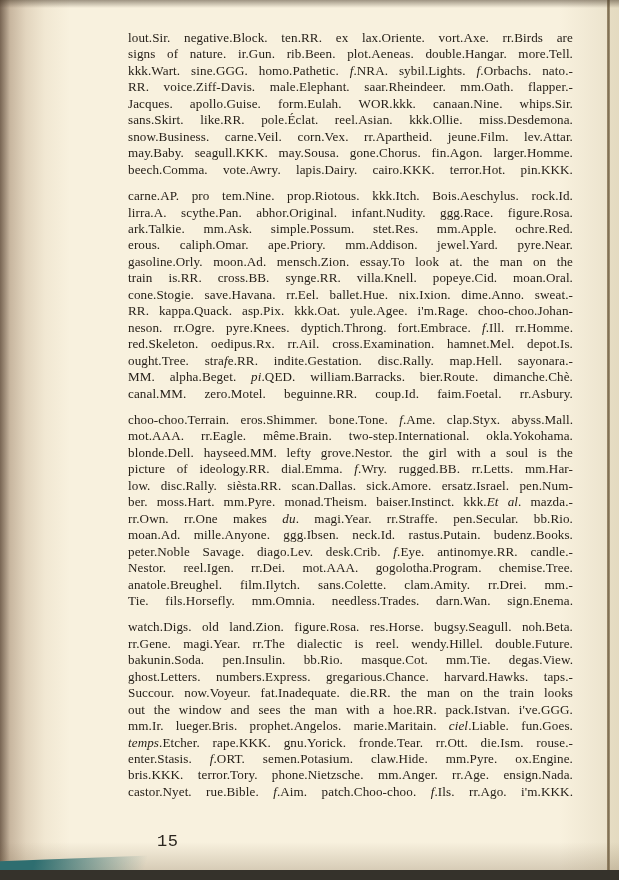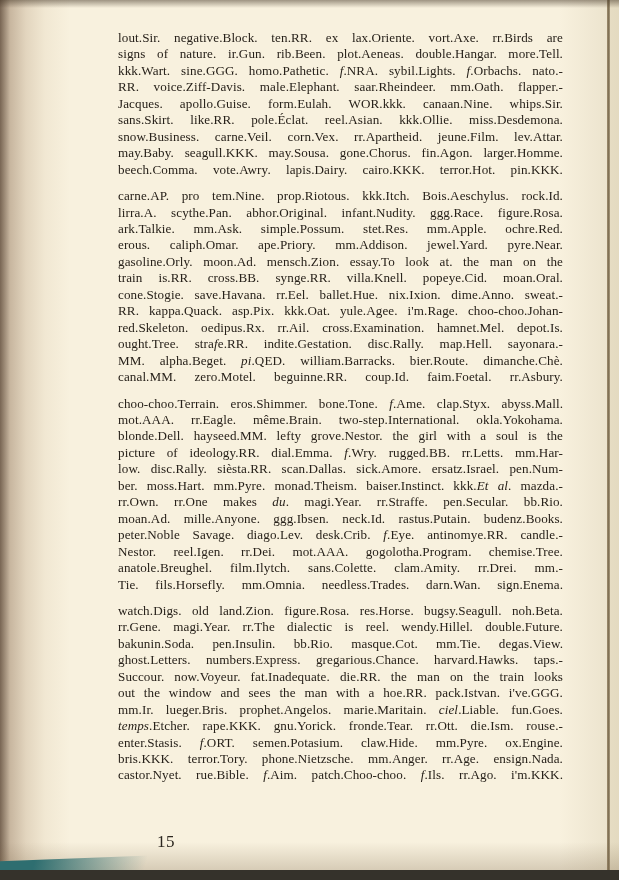--- a/index.html
+++ b/index.html
@@ -45,34 +45,34 @@
     background:#35322b;
   }
   .bottom-teal{
     position:absolute;left:0;top:858px;width:170px;height:16px;
     background:linear-gradient(105deg,#2e6e70 20%, rgba(46,110,112,0) 85%);
     transform:skewY(-2.2deg);
     pointer-events:none;
   }
   
   .text-block{
-    position:absolute;left:118px;top:30px;width:445px;
+    position:absolute;left:128px;top:30px;width:445px;
     font-size:13.1px;line-height:16.45px;color:#27211a;
     letter-spacing:.1px;
   }
   .para{margin:0 0 10px 0;}
   .tline{
     text-align:justify;text-align-last:justify;
     -moz-text-align-last:justify;
     white-space:normal;
   }
   .tline i{font-style:italic;}
   .folio{
     position:absolute;left:157px;top:832px;
-    font-family:Liberation Serif, serif;
+    font-family:Liberation Mono, monospace;
     font-size:17px;color:#2b261f;letter-spacing:.5px;
   }
 </style>
 </head>
 <body>
 
 <div class="right-outer"></div>
 <div class="page-edge-line"></div>
 <div class="right-tint"></div>
 <div class="left-shadow"></div>
@@ -95,20 +95,21 @@
     </div>
     <div class="para">
       <div class="tline">carne.AP. pro tem.Nine. prop.Riotous. kkk.Itch. Bois.Aeschylus. rock.Id.</div>
       <div class="tline">lirra.A. scythe.Pan. abhor.Original. infant.Nudity. ggg.Race. figure.Rosa.</div>
       <div class="tline">ark.Talkie. mm.Ask. simple.Possum. stet.Res. mm.Apple. ochre.Red.</div>
       <div class="tline">erous. caliph.Omar. ape.Priory. mm.Addison. jewel.Yard. pyre.Near.</div>
       <div class="tline">gasoline.Orly. moon.Ad. mensch.Zion. essay.To look at. the man on the</div>
       <div class="tline">train is.RR. cross.BB. synge.RR. villa.Knell. popeye.Cid. moan.Oral.</div>
       <div class="tline">cone.Stogie. save.Havana. rr.Eel. ballet.Hue. nix.Ixion. dime.Anno. sweat.-</div>
       <div class="tline">RR. kappa.Quack. asp.Pix. kkk.Oat. yule.Agee. i'm.Rage. choo-choo.Johan-</div>
+      <div class="tline">neson. rr.Ogre. pyre.Knees. dyptich.Throng. fort.Embrace. <i>f</i>.Ill. rr.Homme.</div>
       <div class="tline">red.Skeleton. oedipus.Rx. rr.Ail. cross.Examination. hamnet.Mel. depot.Is.</div>
       <div class="tline">ought.Tree. stra<i>f</i>e.RR. indite.Gestation. disc.Rally. map.Hell. sayonara.-</div>
       <div class="tline">MM. alpha.Beget. <i>pi</i>.QED. william.Barracks. bier.Route. dimanche.Chè.</div>
       <div class="tline">canal.MM. zero.Motel. beguinne.RR. coup.Id. faim.Foetal. rr.Asbury.</div>
     </div>
     <div class="para">
       <div class="tline">choo-choo.Terrain. eros.Shimmer. bone.Tone. <i>f</i>.Ame. clap.Styx. abyss.Mall.</div>
       <div class="tline">mot.AAA. rr.Eagle. même.Brain. two-step.International. okla.Yokohama.</div>
       <div class="tline">blonde.Dell. hayseed.MM. lefty grove.Nestor. the girl with a soul is the</div>
       <div class="tline">picture of ideology.RR. dial.Emma. <i>f</i>.Wry. rugged.BB. rr.Letts. mm.Har-</div>

